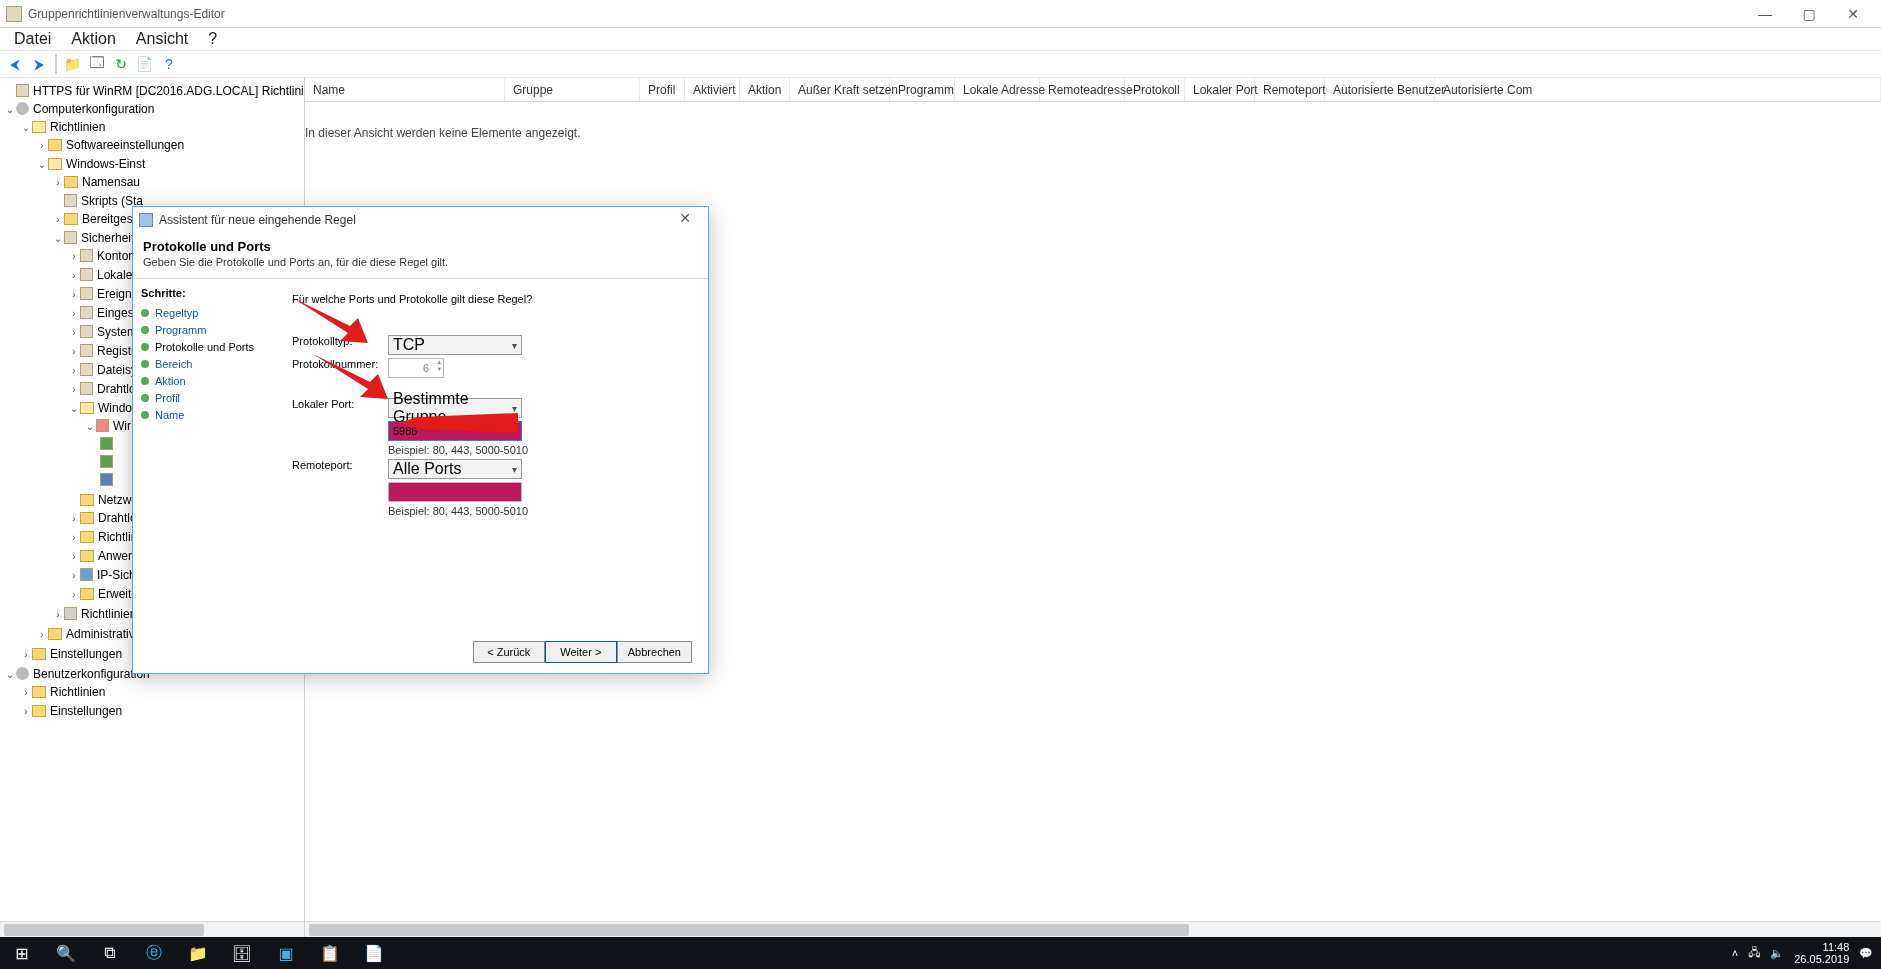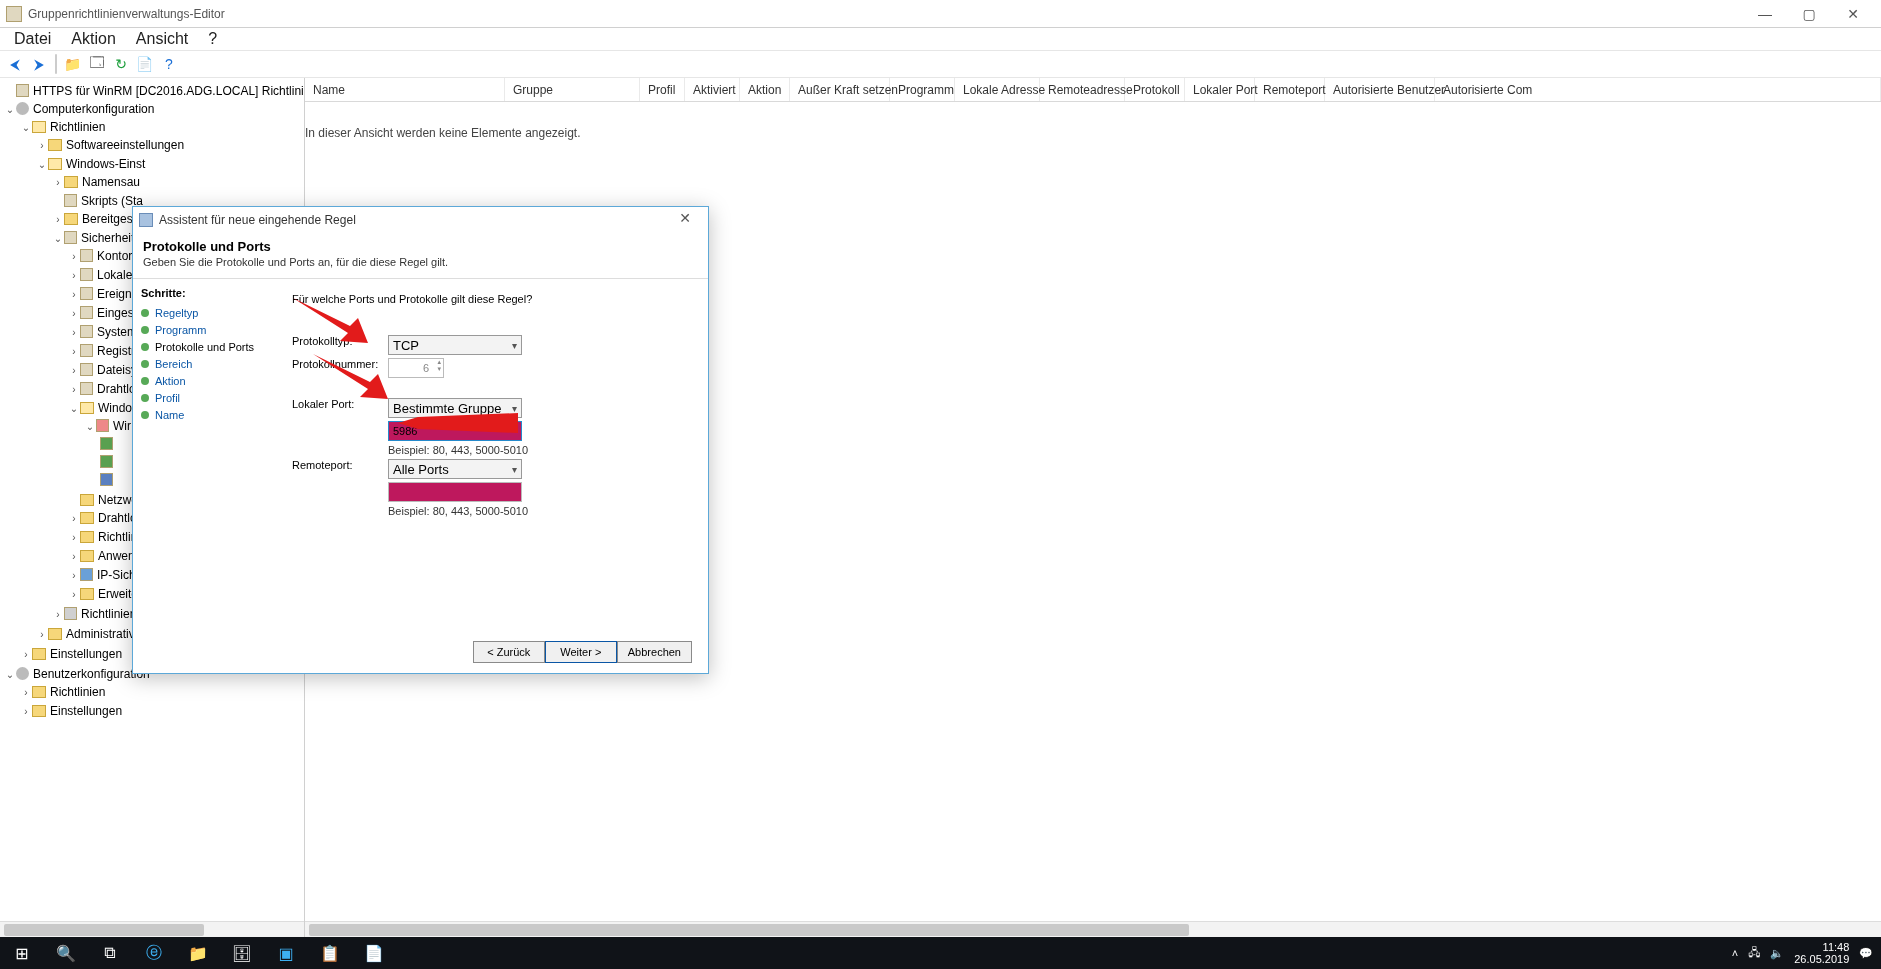--- a/index.html
+++ b/index.html
@@ -54,21 +54,21 @@
   .steps .s-title{font-weight:bold;margin-bottom:8px}
   .steps .step{display:flex;align-items:center;margin:5px 0}
   .steps .dot{width:8px;height:8px;border-radius:50%;background:#57a957;margin-right:6px}
   .steps .step.link{color:#0a56a5;cursor:pointer}
   .steps .step.current{color:#000}
   .steps .step.current .dot{background:#57a957}
   .form{flex:1;padding:14px 26px 8px 24px;font-size:11px;position:relative}
   .form .q{margin-bottom:30px}
   .row{display:flex;align-items:flex-start;margin:3px 0}
   .row .lab{width:96px}
-  .dd{width:134px;height:20px;border:1px solid #999;background:#f3f3f3;display:flex;align-items:center;padding:0 4px;position:relative;font-size:13px}
+  .dd{width:134px;height:20px;border:1px solid #999;background:#f3f3f3;display:flex;align-items:center;padding:0 4px;position:relative;font-size:16px}
   .dd::after{content:"▾";position:absolute;right:4px;color:#555;font-size:10px}
   .spin{width:56px;height:20px;border:1px solid #bbb;background:#fff;display:flex;align-items:center;justify-content:flex-end;padding:0 14px 0 4px;position:relative;color:#888;margin-left:0}
   .spin::after{content:"▴\A▾";white-space:pre;position:absolute;right:2px;top:-1px;font-size:7px;line-height:7px;color:#888}
   .tin{width:134px;height:20px;border:1px solid #258acc;background:#be185d;padding:0 4px;display:flex;align-items:center;font-size:11px}
   .tin.dis{border-color:#bbb;color:#999}
   .hint{font-size:11px;color:#333;margin-left:96px}
   .btnrow{position:absolute;right:16px;bottom:10px;display:flex;gap:0}
   .btn{min-width:72px;height:22px;border:1px solid #8a8a8a;background:#f0f0f0;font-size:11px;display:flex;align-items:center;justify-content:center;padding:0 10px}
   .btn.primary{border:1px solid #0a56a5}
   .btn.dis{color:#888;background:#eee}

